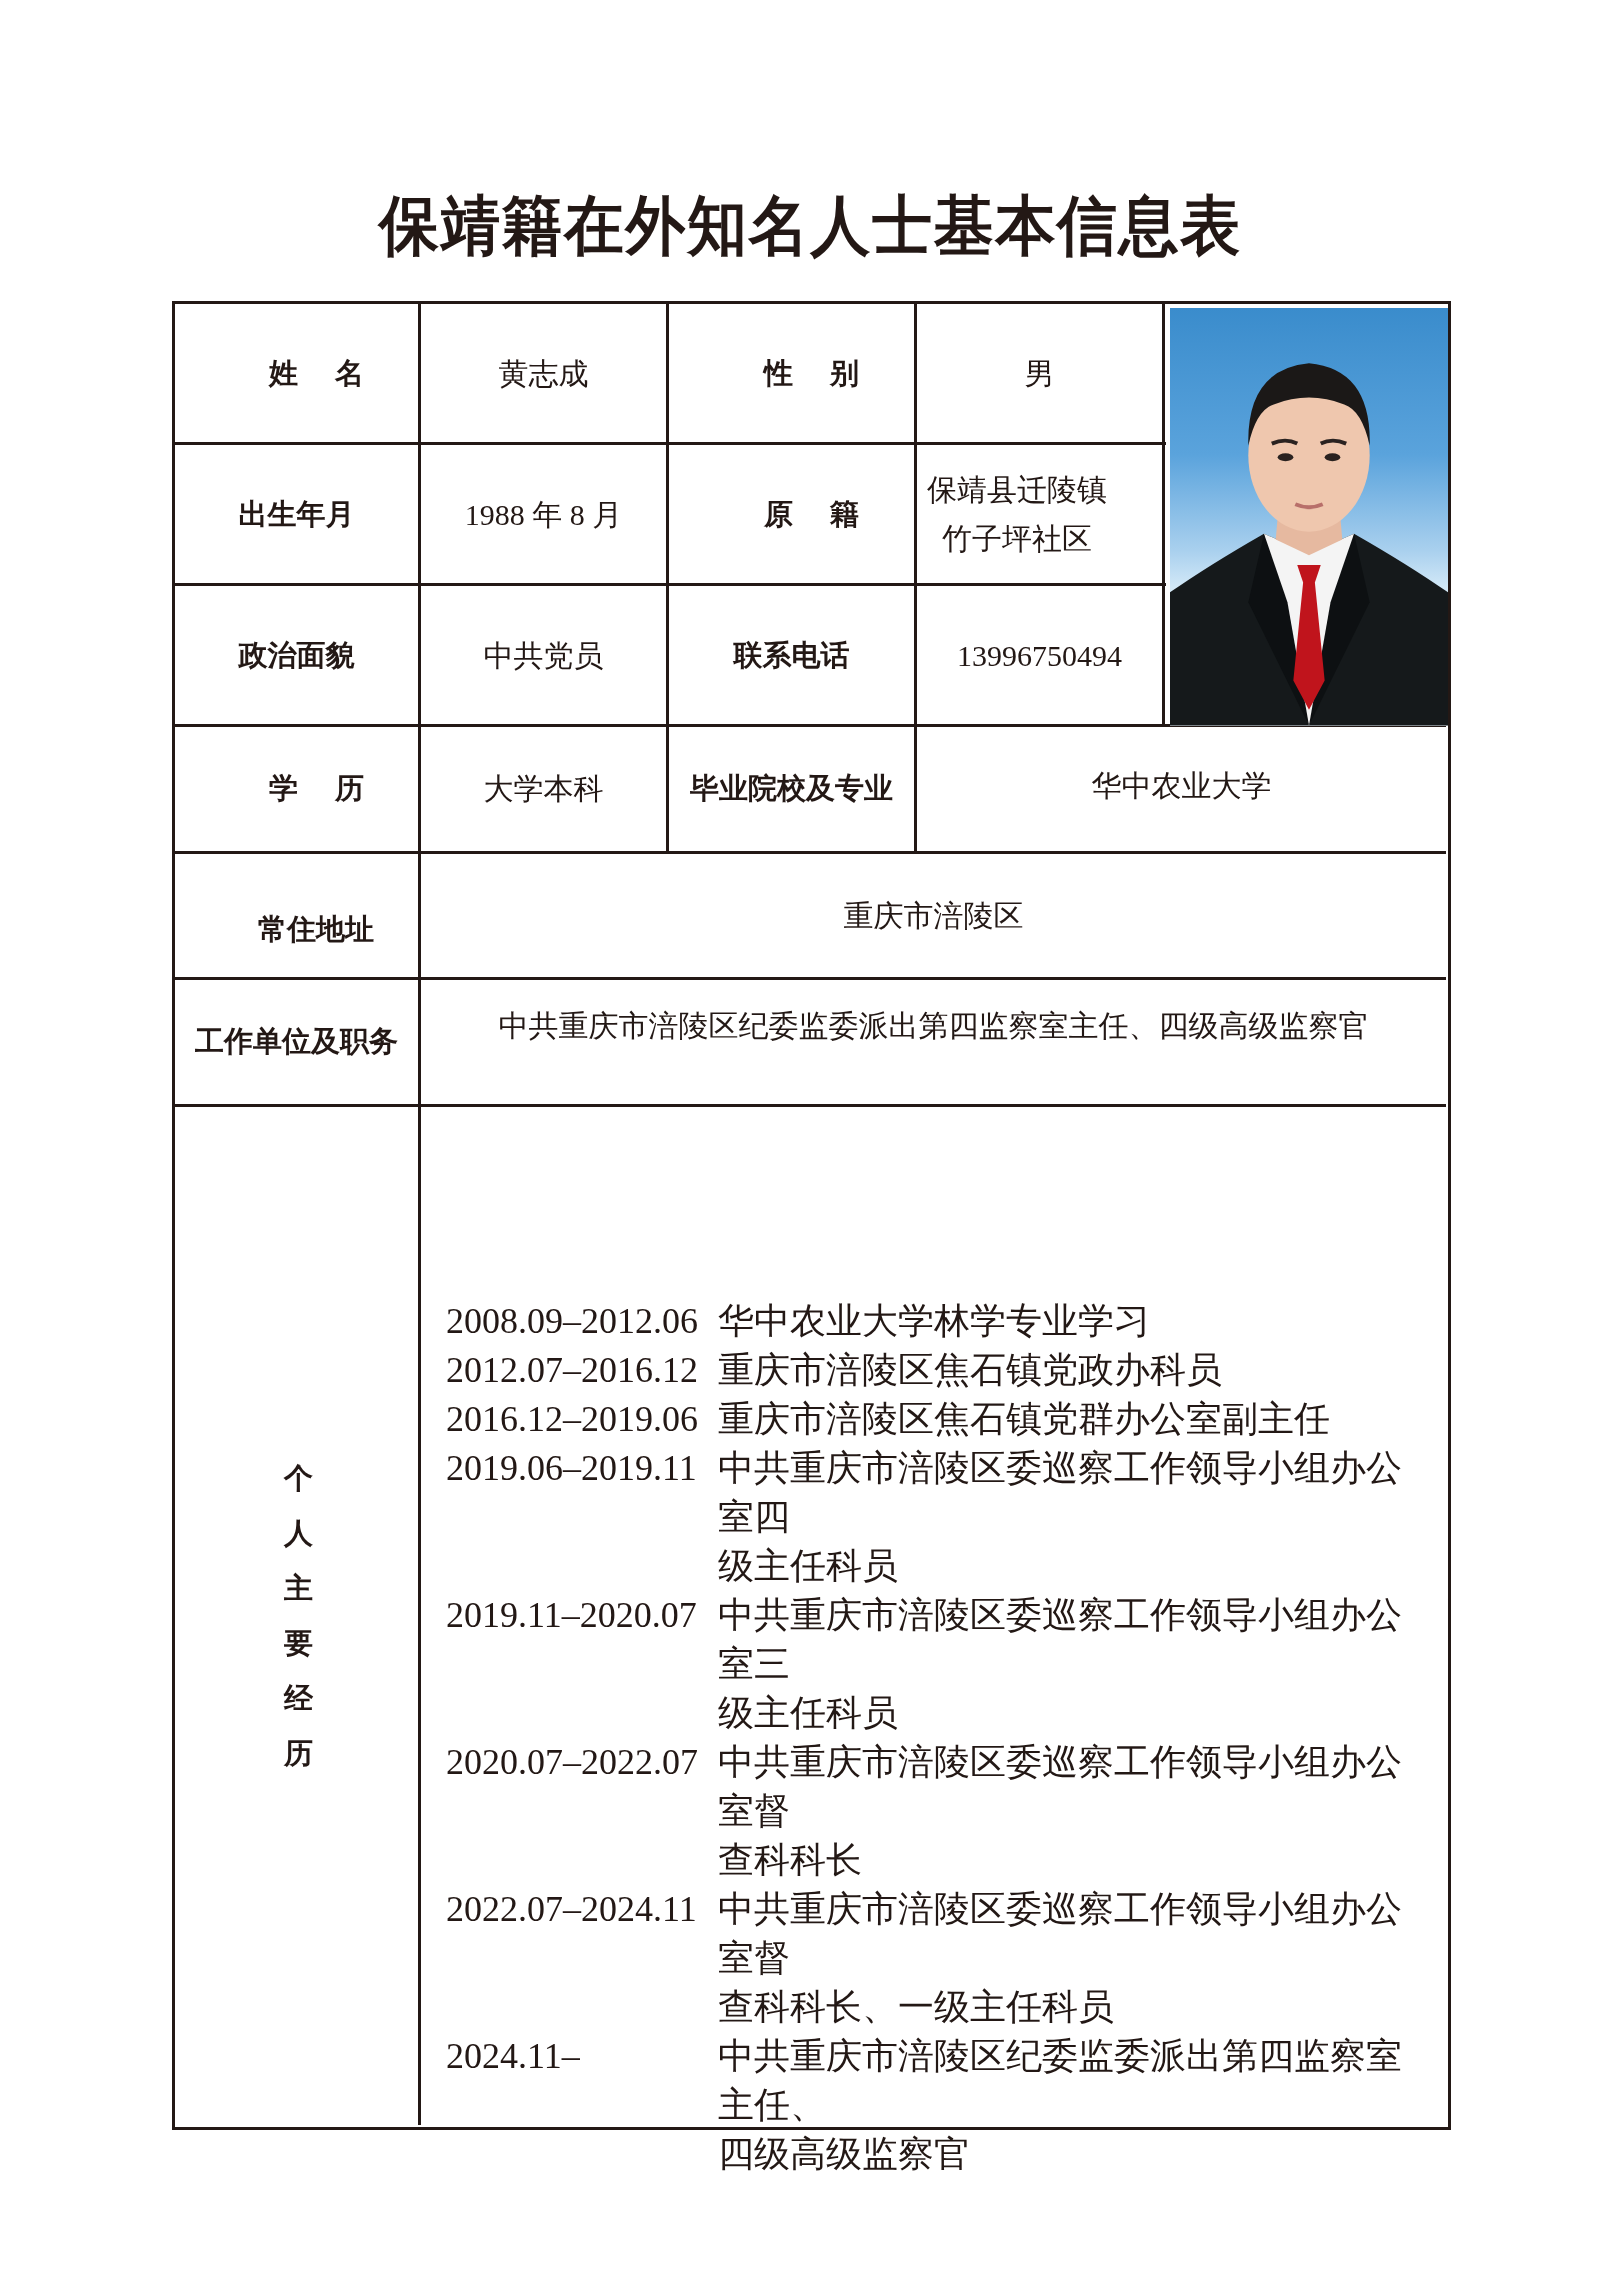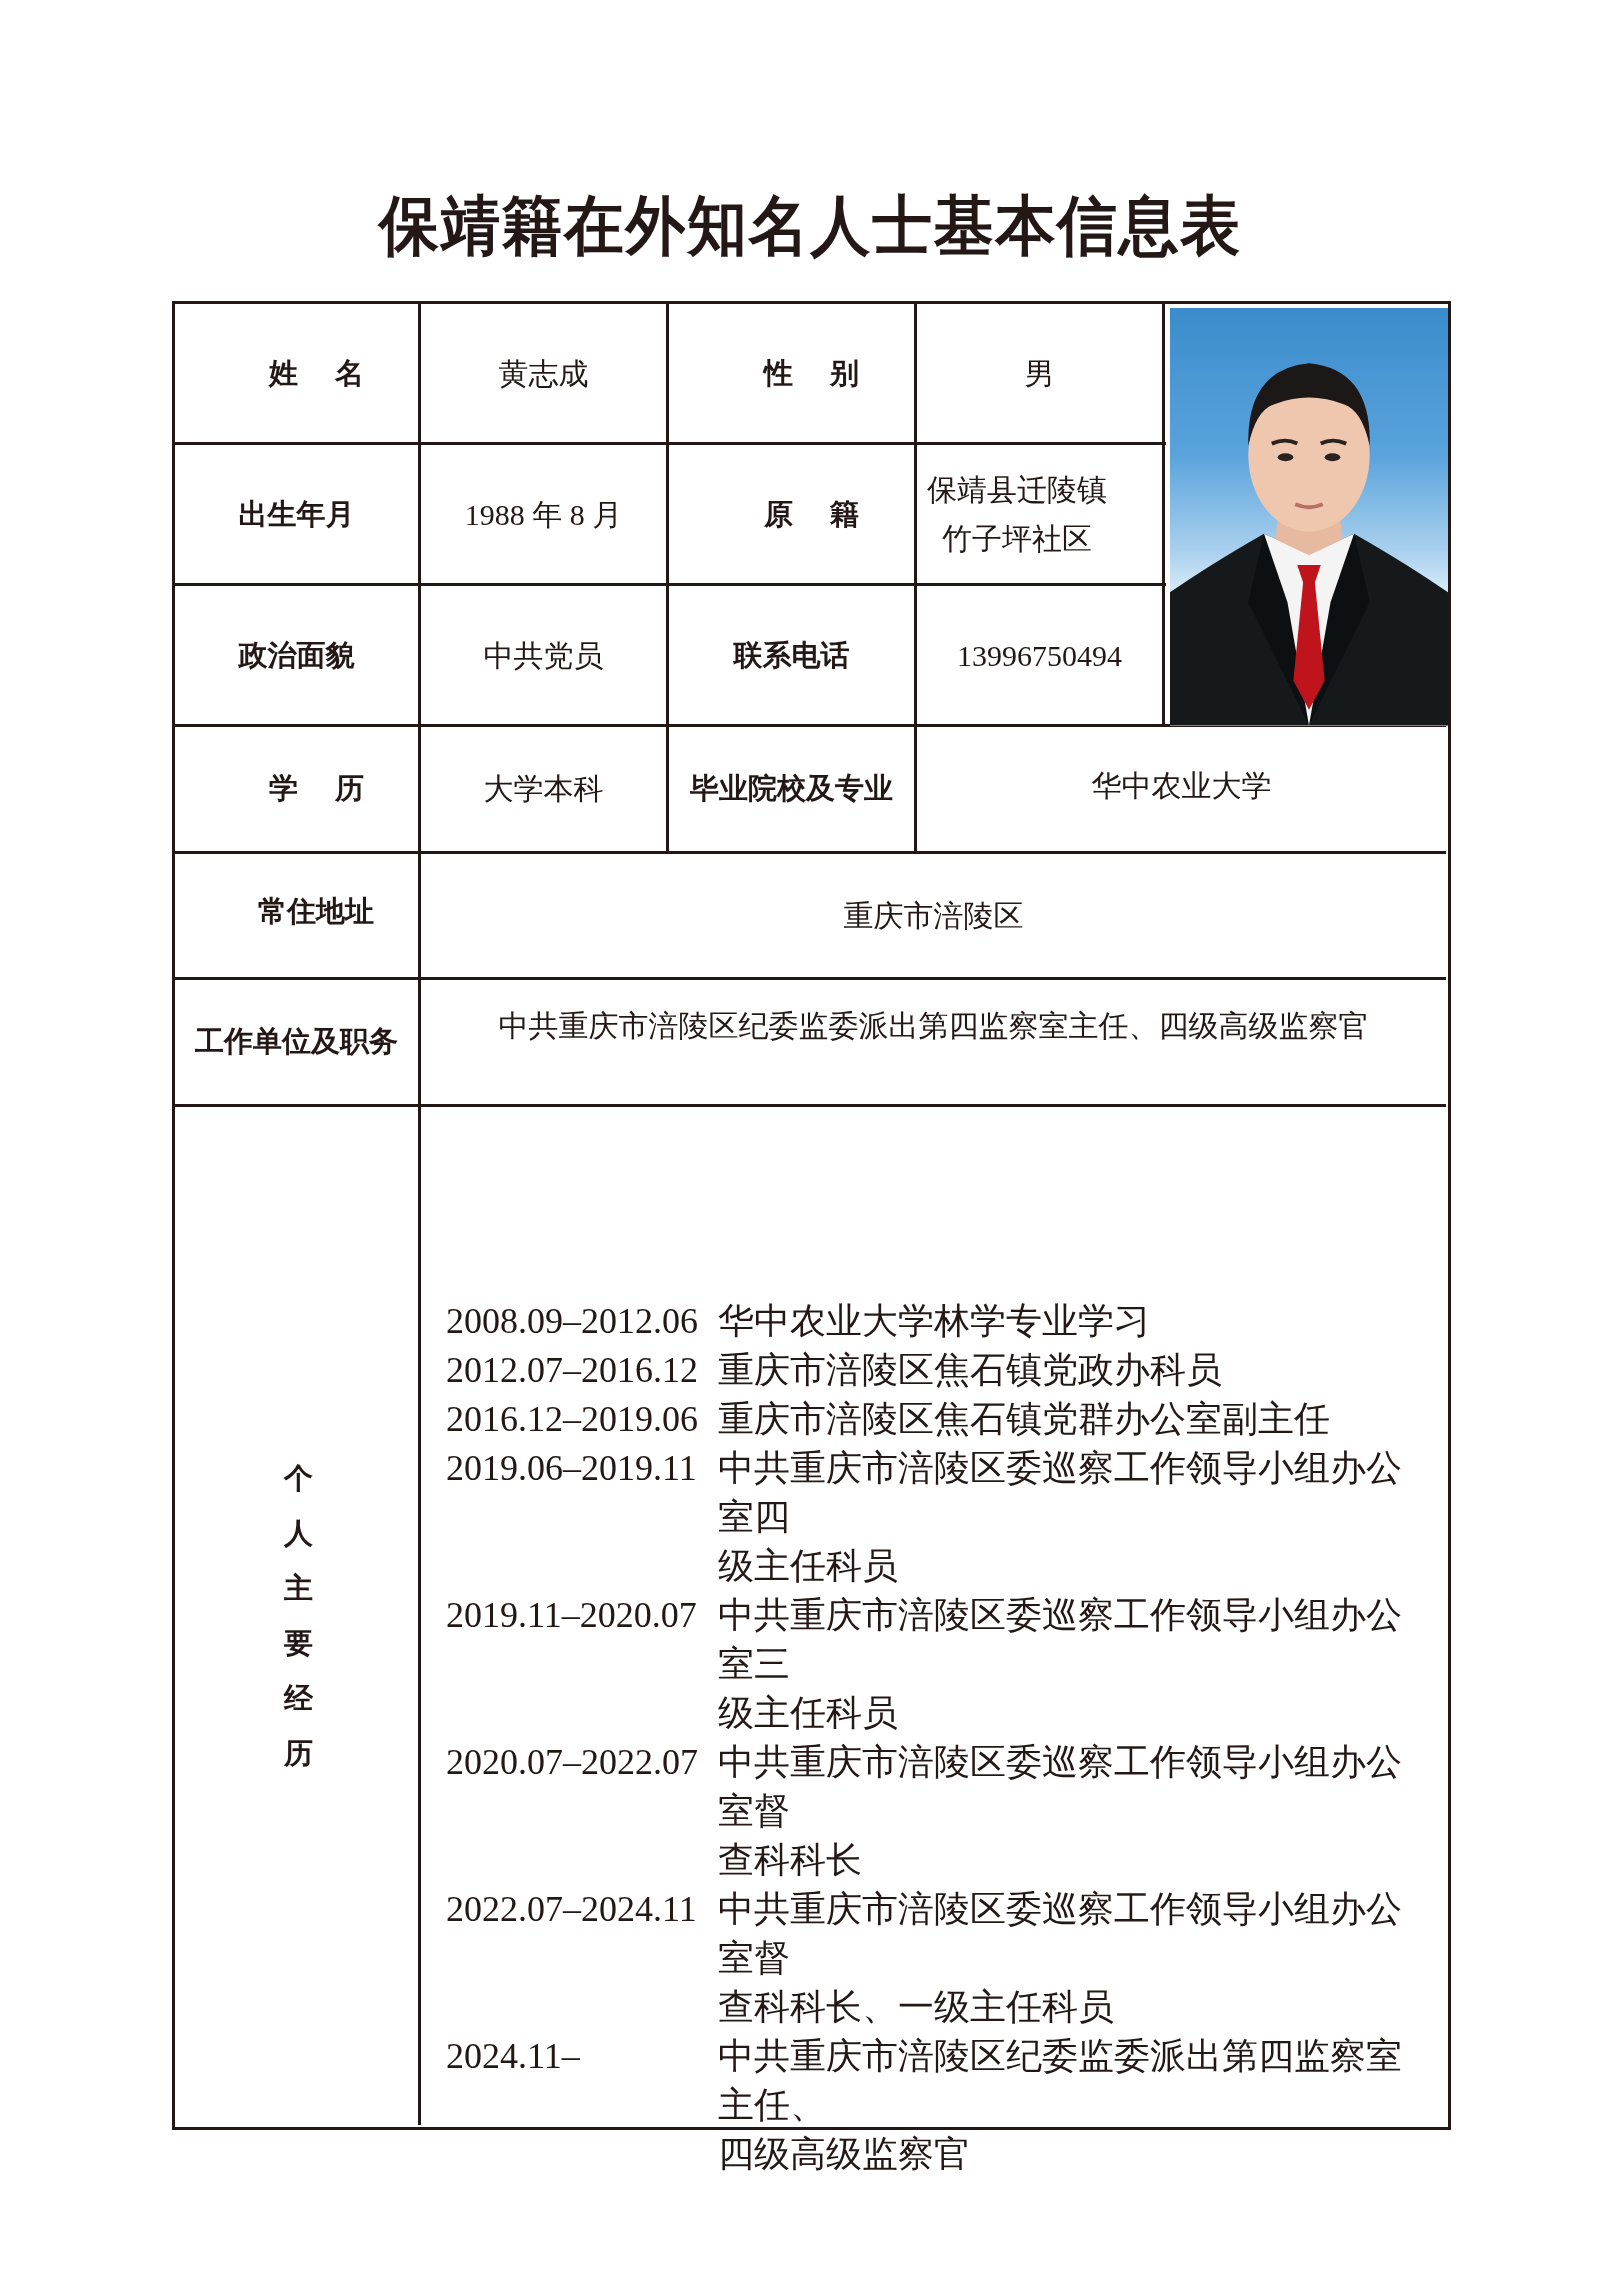--- a/index.html
+++ b/index.html
@@ -106,21 +106,21 @@
 
       <path d="M128 200 Q142 206 156 200" stroke="#b86f6a" stroke-width="4" fill="none"></path>
     </svg>
   </div>
 
   <div class="cell label spaced" style="left:0; top:423px; width:243px; height:123px;">学历</div>
   <div class="cell" style="left:246px; top:423px; width:245px; height:123px;">大学本科</div>
   <div class="cell label" style="left:494px; top:423px; width:245px; height:123px;">毕业院校及专业</div>
   <div class="cell" style="left:742px; top:423px; width:529px; height:123px;font-family:Liberation Mono, monospace;">华中农业大学</div>
 
-  <div class="cell label" style="left:0; top:562px; width:243px; height:91px;padding-left:39px;">常住地址</div>
+  <div class="cell label" style="left:0; top:580px; width:243px; height:91px;padding-left:39px;">常住地址</div>
   <div class="cell label" style="left:0; top:676px; width:243px; height:123px;">工作单位及职务</div>
 
   <div class="cell" style="left:246px; top:550px; width:1025px; height:123px;">重庆市涪陵区</div>
   <div class="cell" style="left:246px; top:676px; width:1025px; height:90px;">中共重庆市涪陵区纪委监委派出第四监察室主任、四级高级监察官</div>
 
   <div style="position:absolute; left:0; top:803px; width:243px; height:1018px;">
     <div class="vertical-label">
       <span>个</span>
       <span>人</span>
       <span>主</span>

